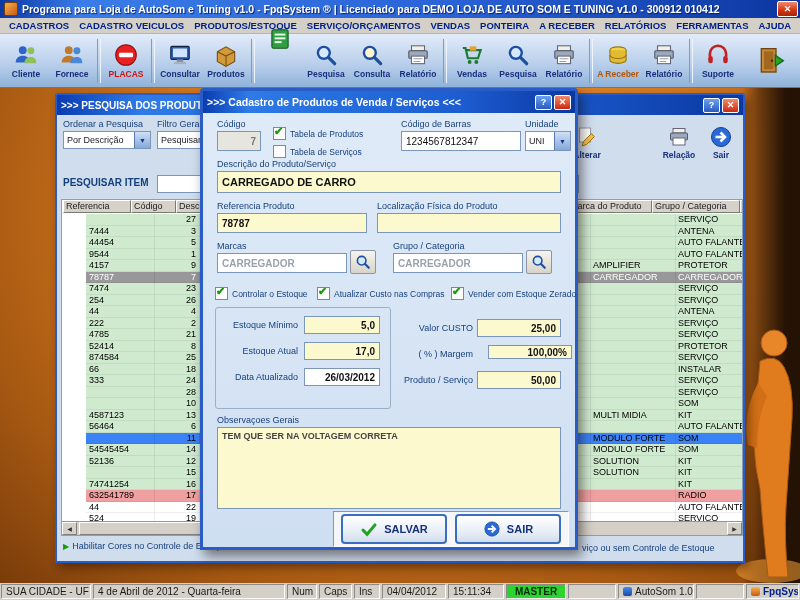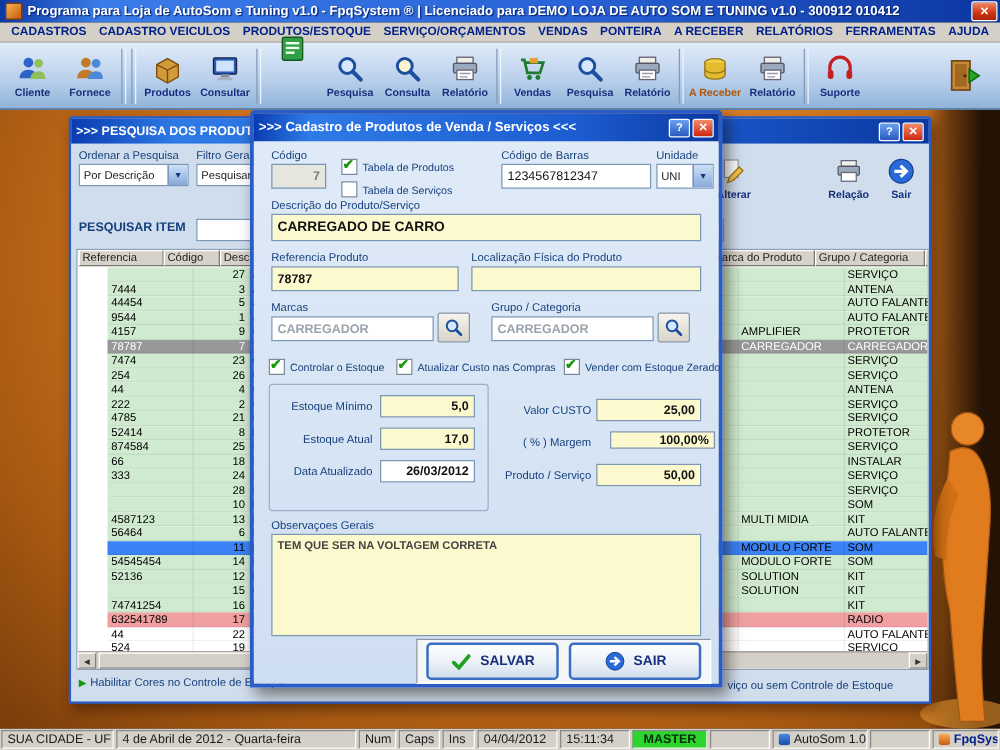--- a/index.html
+++ b/index.html
@@ -157,36 +157,43 @@
     <div class="tbtn">
       <svg viewBox="0 0 24 24">
           <circle cx="9" cy="7.5" r="3.6" fill="#c07a2a"></circle>
           <path d="M2.5 19c0-4 2.9-6.2 6.5-6.2S15.5 15 15.5 19z" fill="#c07a2a"></path>
           <circle cx="16.5" cy="8" r="3.2" fill="#4a88d8"></circle>
           <path d="M10.5 19.5c0-3.6 2.6-5.6 6-5.6s5 2 5 5.6z" fill="#4a88d8"></path>
         </svg>
       <span class="tlabel" style="color: rgb(22, 48, 126);">Fornece</span>
     </div>
     <div class="tsep"></div>
+    <div class="tbtn">
+      <svg viewBox="0 0 24 24">
+          <circle cx="12" cy="12" r="9.5" fill="#e82020" stroke="#8a0c0c"></circle>
+          <rect x="5.5" y="10" width="13" height="4" rx="1" fill="#fff"></rect>
+        </svg>
+      <span class="tlabel" style="color: rgb(204, 20, 20);">PLACAS</span>
+    </div>
     <div class="tsep"></div>
-    <div class="tbtn">
-      <svg viewBox="0 0 24 24">
-          <path d="M4 9l8-4.5L20 9v9l-8 4.5L4 18z" fill="#d29a3a" stroke="#7a4e10"></path>
-          <path d="M4 9l8 4 8-4M12 13v9" stroke="#7a4e10" fill="none"></path>
-        </svg>
-      <span class="tlabel" style="color: rgb(22, 48, 126);">Produtos</span>
-    </div>
     <div class="tbtn">
       <svg viewBox="0 0 24 24">
           <rect x="3.5" y="4" width="17" height="12" rx="1" fill="#2a5cb8" stroke="#112244"></rect>
           <rect x="5.5" y="6" width="13" height="8" fill="#cfe4ff"></rect>
           <rect x="9" y="16" width="6" height="2.5" fill="#8890a0"></rect>
           <rect x="6.5" y="18.5" width="11" height="2" fill="#a8b0c0"></rect>
         </svg>
       <span class="tlabel" style="color: rgb(22, 48, 126);">Consultar</span>
+    </div>
+    <div class="tbtn">
+      <svg viewBox="0 0 24 24">
+          <path d="M4 9l8-4.5L20 9v9l-8 4.5L4 18z" fill="#d29a3a" stroke="#7a4e10"></path>
+          <path d="M4 9l8 4 8-4M12 13v9" stroke="#7a4e10" fill="none"></path>
+        </svg>
+      <span class="tlabel" style="color: rgb(22, 48, 126);">Produtos</span>
     </div>
     <div class="tsep"></div>
     <div class="tbtn">
       <svg viewBox="0 0 24 24">
           <rect x="4.5" y="3.5" width="15" height="17" rx="1.5" fill="#2f9e44" stroke="#145a1f"></rect>
           <rect x="7" y="7" width="10" height="1.8" fill="#eaffea"></rect>
           <rect x="7" y="10.5" width="10" height="1.8" fill="#eaffea"></rect>
           <rect x="7" y="14" width="6.5" height="1.8" fill="#eaffea"></rect>
         </svg>
       <span class="tlabel" style="color: rgb(22, 48, 126); margin-top: 34px;">Menu OS</span>

